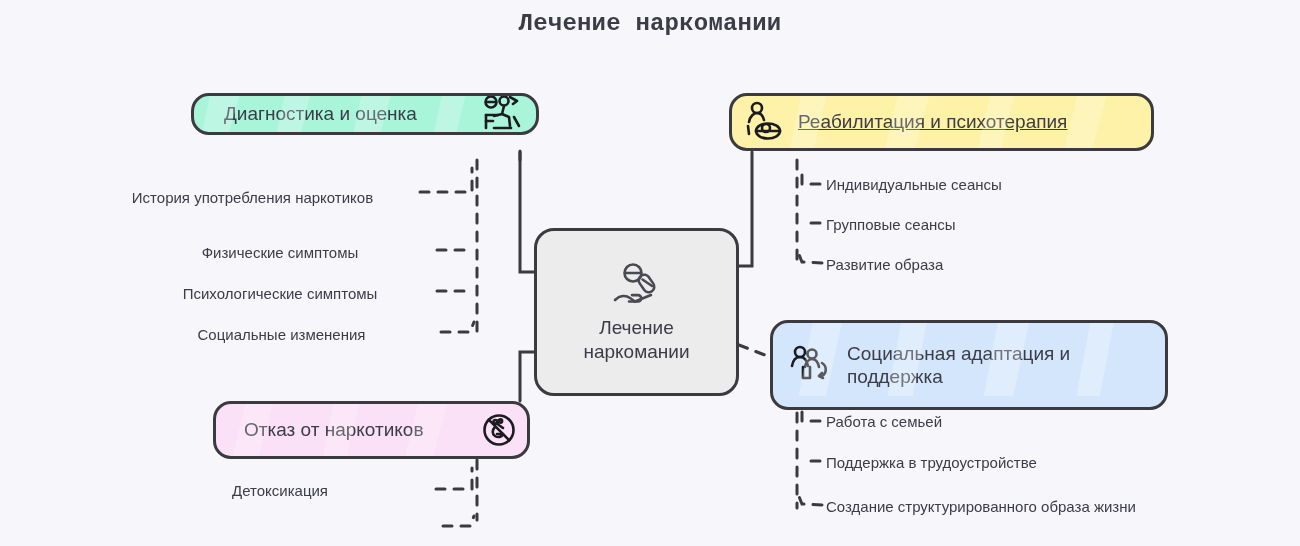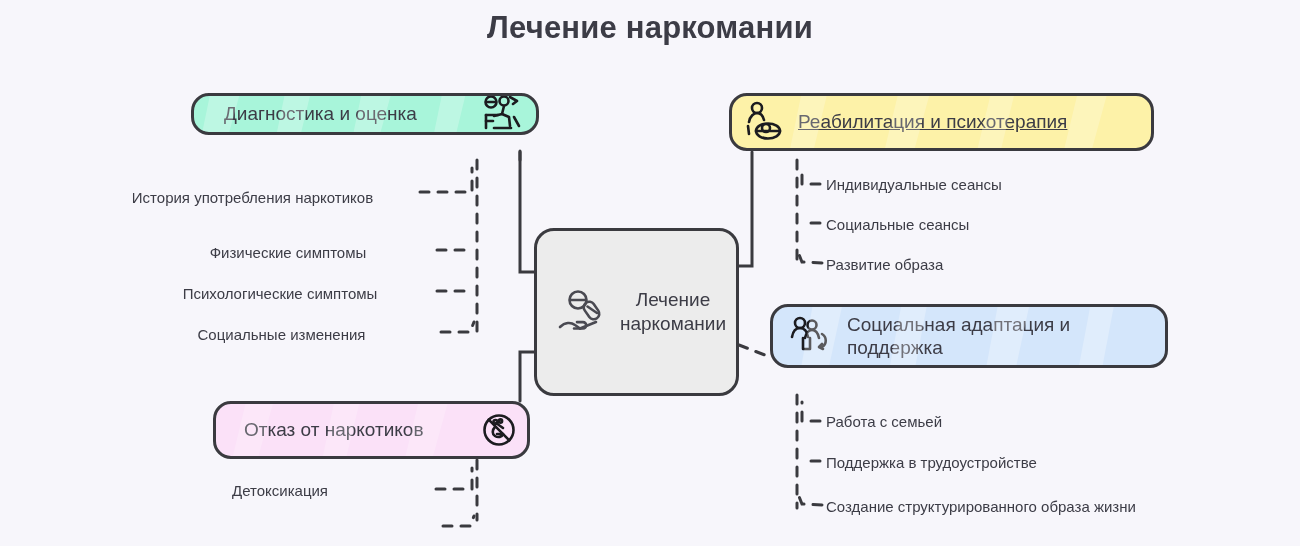--- a/index.html
+++ b/index.html
@@ -9,22 +9,23 @@
     font-family:"Liberation Sans","DejaVu Sans",sans-serif;
     overflow:hidden;
     position:relative;
   }
   #canvas{position:absolute;inset:0;}
   svg.links{position:absolute;left:0;top:0;width:1300px;height:546px;pointer-events:none;}
 
   .page-title{
     position:absolute;left:0;top:10px;width:1300px;
     text-align:center;
-    font-size:31px;font-weight:bold;color:#3c3c46;
+    font-size:24px;font-weight:bold;color:#3c3c46;
     letter-spacing:.2px;
+    font-family:Liberation Mono, monospace;
   }
 
   .node{
     position:absolute;
     box-sizing:border-box;
     border:3.5px solid #3a3a3f;
     border-radius:16px;
     display:flex;align-items:center;
     color:#3c3c46;
     overflow:hidden;
@@ -37,33 +38,33 @@
     left:191px;top:93px;width:348px;height:42px;
     background:#a8f5da;border-radius:18px;
     padding:0 12px 0 30px;justify-content:space-between;
   }
   #node-rehab{
     left:729px;top:93px;width:425px;height:58px;
     background:#fdf2a8;border-radius:18px;
     padding:0 18px 0 12px;gap:12px;text-decoration:underline;
   }
   #node-social{
-    left:770px;top:304px;width:398px;height:64px;
+    left:770px;top:320px;width:398px;height:90px;
     background:#d4e6fb;border-radius:18px;
     padding:0 18px 0 16px;gap:14px;
   }
   #node-refusal{
     left:213px;top:401px;width:317px;height:58px;
     background:#fbe1f8;border-radius:18px;
     padding:0 8px 0 28px;justify-content:space-between;
   }
   #node-center{
     left:534px;top:228px;width:205px;height:168px;
     background:#ececec;border-radius:20px;
-    flex-direction:row;justify-content:flex-end;gap:6px;
+    flex-direction:column;justify-content:center;gap:6px;
     padding:0 10px;
   }
   #node-center .label{text-align:center;font-size:19px;line-height:1.25;}
 
   
   .tex{position:absolute;inset:0;pointer-events:none;opacity:.55;}
 
   
   .leaf{
     position:absolute;
@@ -225,26 +226,26 @@
         <path d="M17 13 l7 5"></path>
         <circle cx="16.5" cy="12" r="2"></circle>
         <circle cx="21.5" cy="11" r="1.6"></circle>
         <path d="M16 17 c-3 3 -3 7 0 9 3 2 7 1 8-2"></path>
         <path d="M18 24 h5"></path>
       </svg>
     </span>
   </div>
 
   <div class="leaf left" style="left:90px;top:188px;width:325px;">История употребления наркотиков</div>
-  <div class="leaf left" style="left:138px;top:243px;width:300px;">Физические симптомы</div>
+  <div class="leaf left" style="left:130px;top:243px;width:300px;">Физические симптомы</div>
   <div class="leaf left" style="left:130px;top:284px;width:300px;">Психологические симптомы</div>
   <div class="leaf left" style="left:130px;top:325px;width:303px;">Социальные изменения</div>
 
   <div class="leaf right" style="left:826px;top:175px;">Индивидуальные сеансы</div>
-  <div class="leaf right" style="left:826px;top:215px;">Социальные сеансы</div>
+  <div class="leaf right" style="left:826px;top:215px;">Групповые сеансы</div>
   <div class="leaf right" style="left:826px;top:255px;">Развитие образа</div>
 
   <div class="leaf left" style="left:130px;top:481px;width:300px;">Детоксикация</div>
 
   <div class="leaf right" style="left:826px;top:412px;">Работа с семьей</div>
   <div class="leaf right" style="left:826px;top:453px;">Поддержка в трудоустройстве</div>
   <div class="leaf right wrap" style="left:826px;top:497px;">Создание структурированного образа жизни</div>
 
 </div>
 

